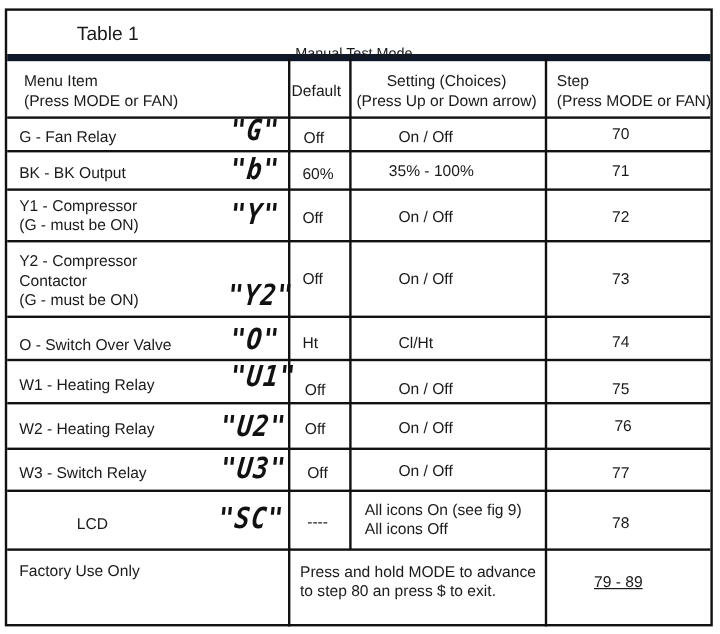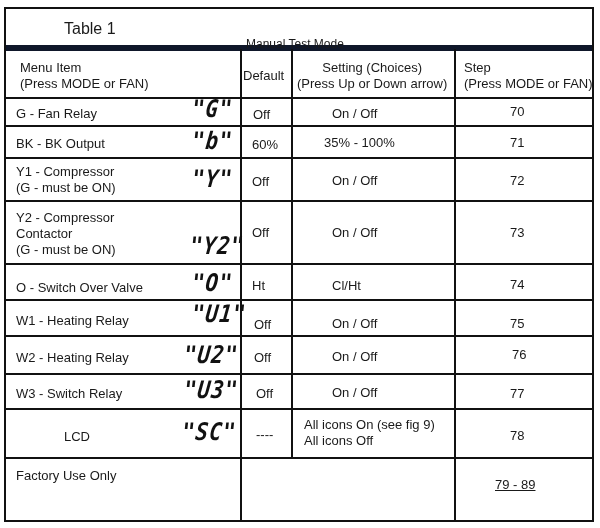--- a/index.html
+++ b/index.html
@@ -116,14 +116,18 @@
   <div class="cell" style="left:10px; top:420px;margin-left:48px;">LCD</div>
   <div class="seg" style="left:176px; top:411px;">"SC"</div>
   <div class="cell" style="left:250px; top:418px;">----</div>
   <div class="cell" style="left:298px; top:408px;">
     <div>All icons On (see fig 9)</div>
     <div>All icons Off</div>
   </div>
   <div class="cell" style="left:504px; top:419px;">78</div>
 
   <div class="cell" style="left:10px; top:459px;text-align:right;">Factory Use Only</div>
+  <div class="cell" style="left:244px; top:460px;">
+    <div>Press and hold MODE to advance</div>
+    <div>to step 80 an press $ to exit.</div>
+  </div>
   <div class="cell" style="left:489px; top:468px;text-decoration:underline;">79 - 89</div>
 </div>
 
 </body></html>

